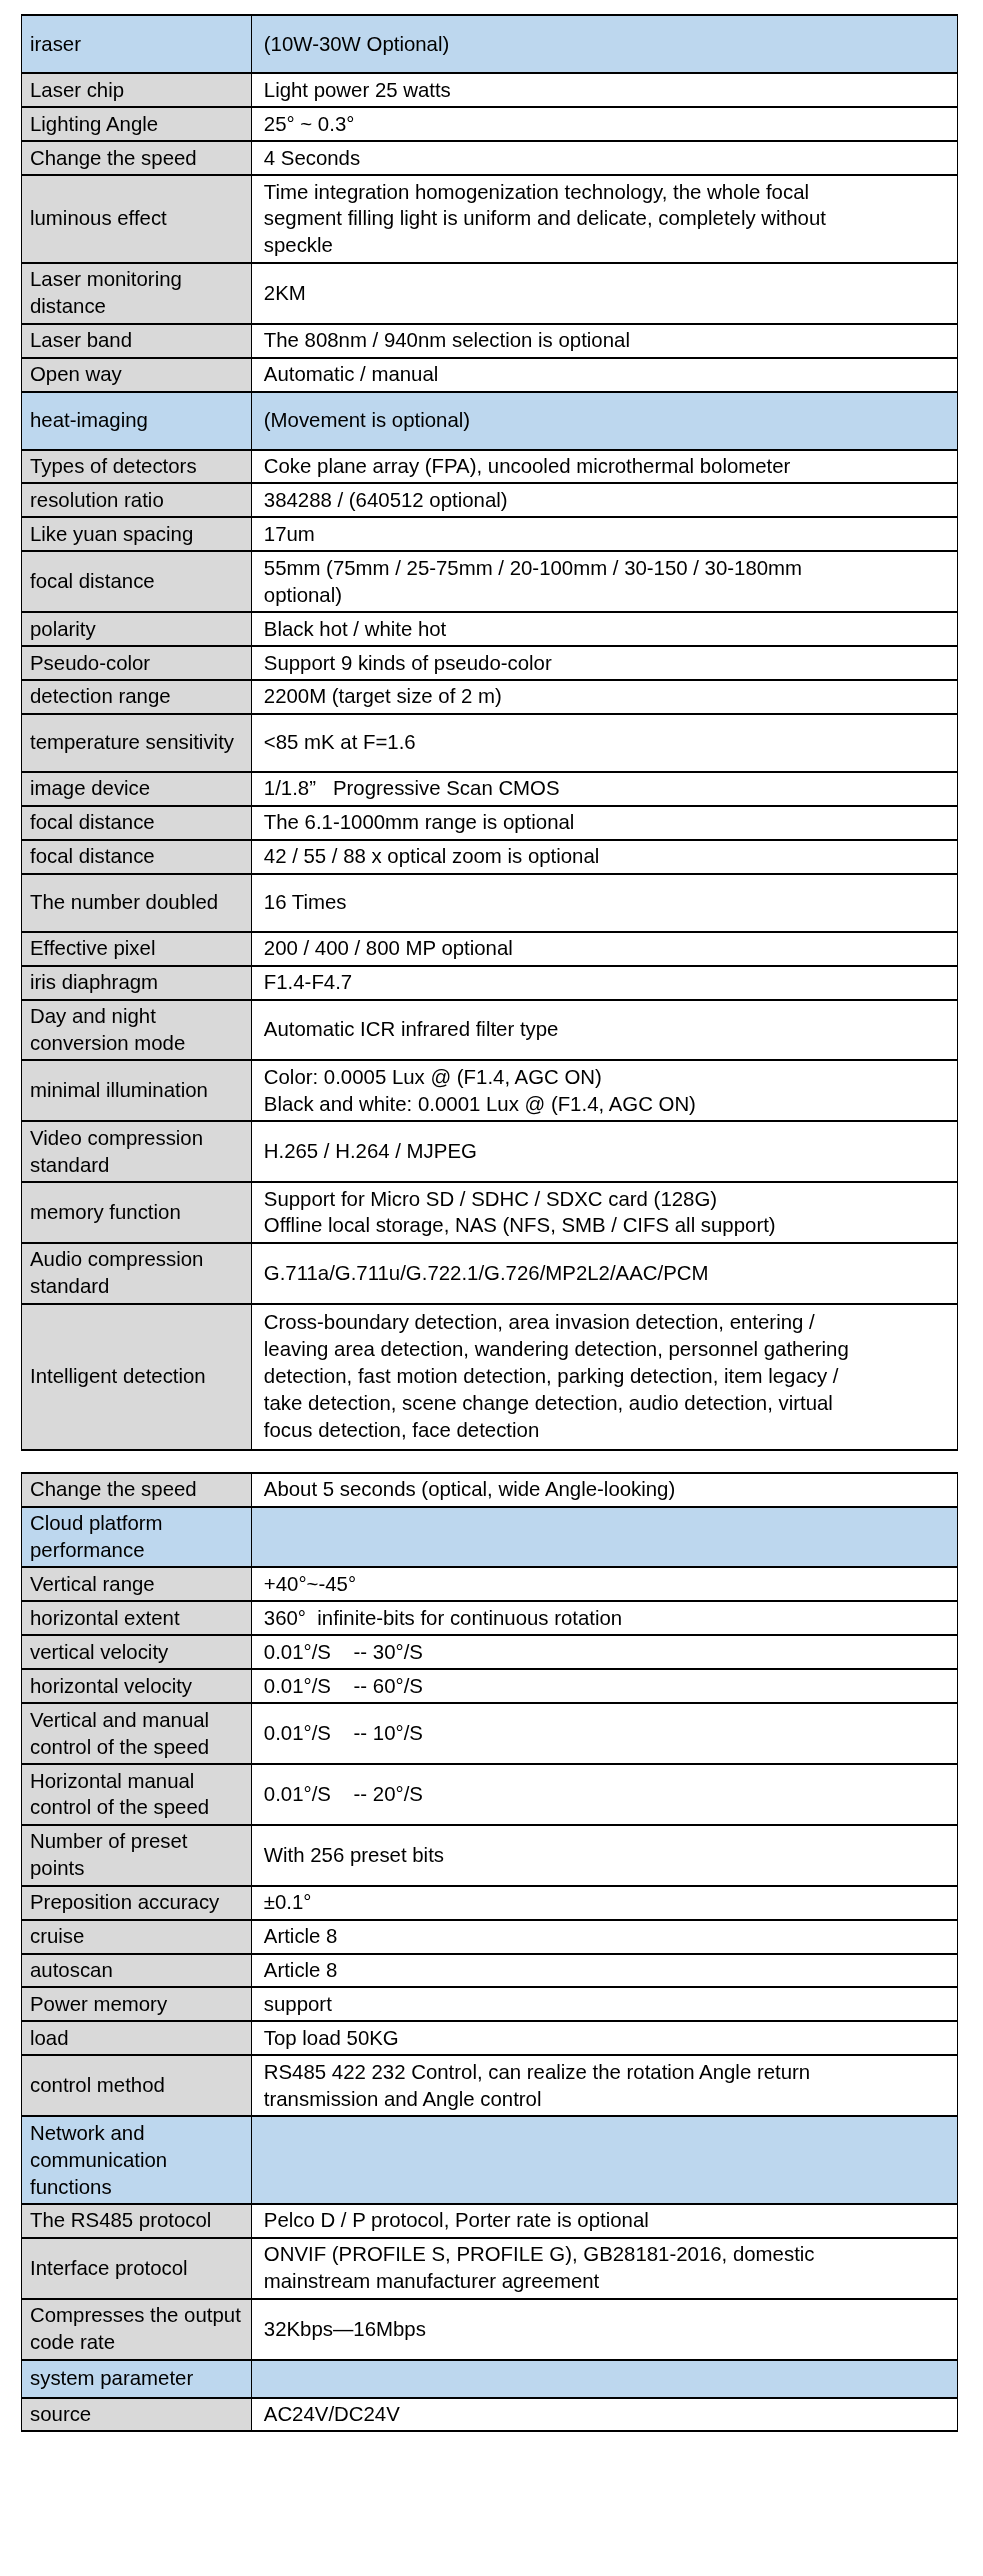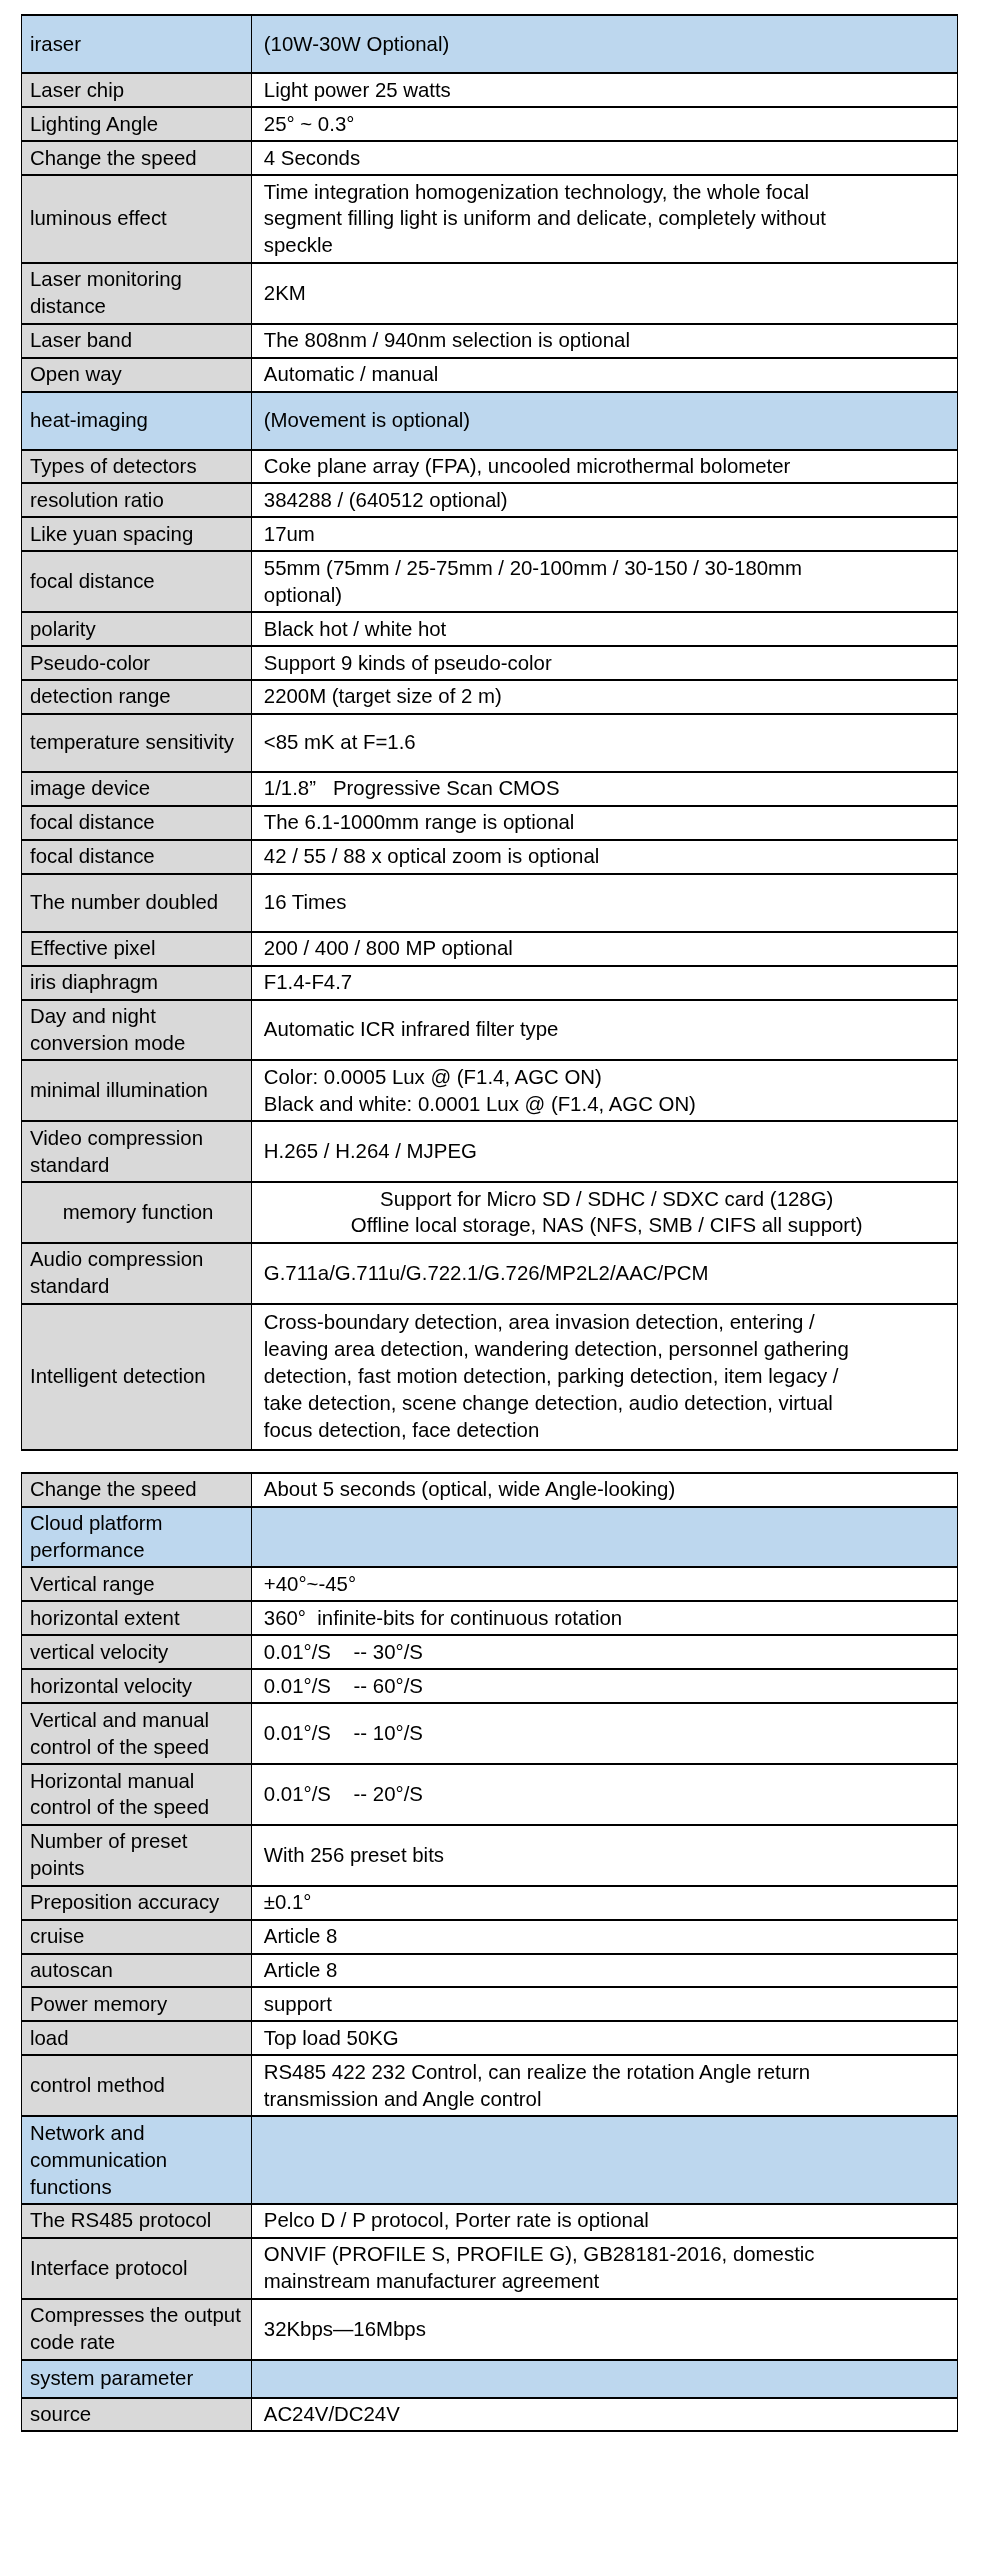--- a/index.html
+++ b/index.html
@@ -146,21 +146,21 @@
         </tr>
         <tr style="height: 58px;">
           <td class="label">minimal illumination</td>
           <td class="value">Color: 0.0005 Lux @ (F1.4, AGC ON)
 Black and white: 0.0001 Lux @ (F1.4, AGC ON)</td>
         </tr>
         <tr style="height: 58px;">
           <td class="label">Video compression standard</td>
           <td class="value">H.265 / H.264 / MJPEG</td>
         </tr>
-        <tr style="height: 58px; text-align: center;">
+        <tr style="height: 58px;">
           <td class="label">memory function</td>
           <td class="value">Support for Micro SD / SDHC / SDXC card (128G)
 Offline local storage, NAS (NFS, SMB / CIFS all support)</td>
         </tr>
         <tr style="height: 58px;">
           <td class="label">Audio compression standard</td>
           <td class="value">G.711a/G.711u/G.722.1/G.726/MP2L2/AAC/PCM</td>
         </tr>
         <tr style="height: 146px;">
           <td class="label">Intelligent detection</td>

